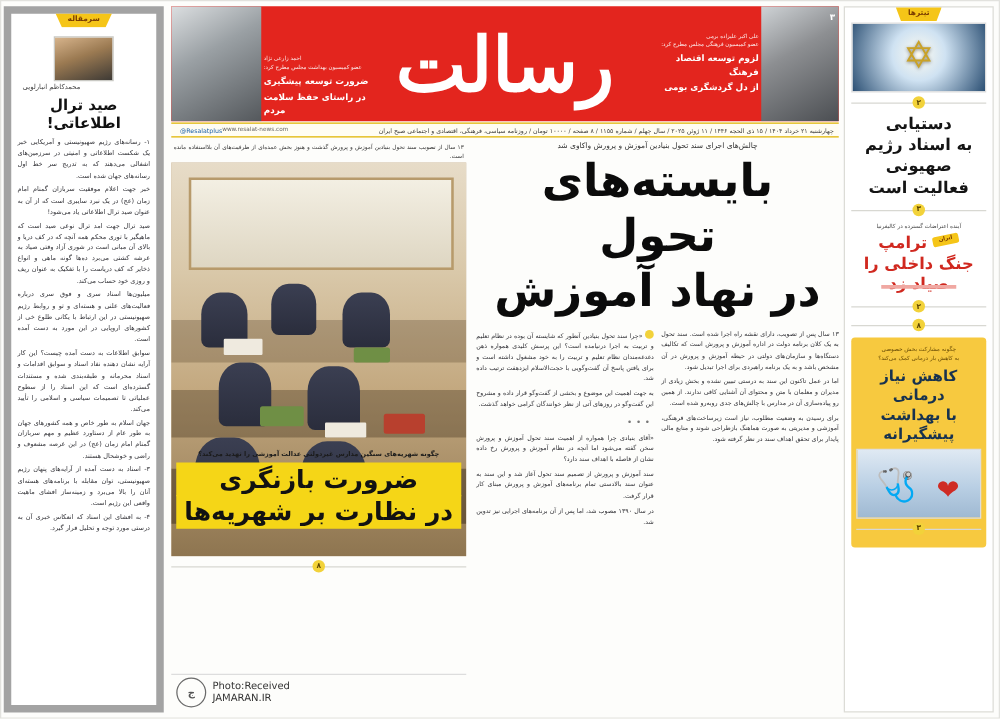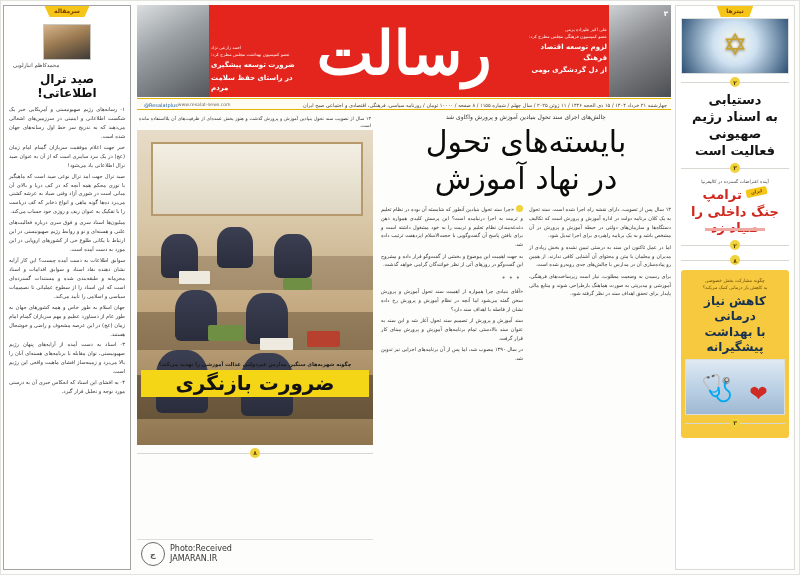--- a/index.html
+++ b/index.html
@@ -6,21 +6,21 @@
   body{width:800px;height:575px;overflow:hidden;
        font-family:"DejaVu Sans","Liberation Sans",sans-serif;}
   .page{position:relative;width:800px;height:575px;background:#fdfdfb;
         box-sizing:border-box;border:1px solid #e2e2de;}
 
   
   .fa{direction:rtl;text-align:right;}
 
   
   .col-editorial{position:absolute;right:668px;left:4px;top:4px;bottom:4px;
-    width:128px;box-sizing:border-box;border:1px solid #a3a3a3;background:#fff;
+    width:128px;box-sizing:border-box;border:6px solid #a3a3a3;background:#fff;
     padding:4px 5px 0 5px;overflow:hidden;}
   .badge-tag{position:absolute;top:-1px;left:50%;transform:translateX(-50%);
     background:#f5c518;color:#7a3d00;font-size:6px;font-weight:bold;
     padding:2px 10px 3px 10px;border-radius:0 0 3px 3px;z-index:5;
     clip-path:polygon(0 0,100% 0,88% 100%,12% 100%);white-space:nowrap;}
   .ed-photo{width:46px;height:34px;margin:14px auto 2px auto;display:block;
     background:linear-gradient(160deg,#d7b48c 0%,#9b7a52 45%,#3e3a35 100%);
     border:1px solid #c9c9c4;}
   .ed-byline{font-size:5.5px;color:#444;text-align:left;padding-left:4px;margin:1px 0 4px 0;}
   .ed-title{font-size:12px;font-weight:bold;color:#111;text-align:center;
@@ -56,21 +56,21 @@
     padding:0 4px;box-sizing:border-box;white-space:nowrap;overflow:hidden;}
   .infobar .site{float:left;color:#666;font-size:4.6px;direction:ltr;}
   .infobar .social{float:left;color:#1b5fa8;font-size:5px;direction:ltr;margin-left:3px;}
 
   
   .main{position:absolute;left:136px;right:128px;top:112px;bottom:6px;}
 
   
   .lead{position:absolute;right:0;top:0;width:290px;}
   .lead-kicker{font-size:6px;color:#333;text-align:center;margin:0 0 4px 0;}
-  .lead-headline{font-size:30px;font-weight:normal;color:#0b0b0b;text-align:center;
+  .lead-headline{font-size:36px;font-weight:bold;color:#0b0b0b;text-align:center;
     line-height:1.22;letter-spacing:-1px;margin:0 0 8px 0;}
   .lead-cols{display:flex;flex-direction:row-reverse;gap:6px;margin-top:6px;}
   .lead-col{flex:1;font-size:5px;line-height:1.74;color:#303035;text-align:justify;
     text-align-last:right;}
   .lead-col p{margin:0 0 3px 0;}
   .drop{display:inline-block;width:7px;height:7px;border-radius:50%;
     background:#f2d23a;vertical-align:-1px;margin-left:2px;}
   .sep-dots{text-align:center;letter-spacing:3px;color:#777;font-size:7px;margin:3px 0;}
 
   
@@ -242,20 +242,21 @@
         <div class="np-kid" style="left:8%;top:70%;width:22%;height:20%;"></div>
         <div class="np-kid" style="left:44%;top:71%;width:22%;height:20%;"></div>
         <div class="np-green" style="left:30%;top:62%;width:15%;height:5%;"></div>
         <div class="np-green" style="left:62%;top:47%;width:12%;height:4%;"></div>
         <div class="np-red" style="left:72%;top:64%;width:14%;height:5%;"></div>
         <div class="np-white" style="left:18%;top:45%;width:13%;height:4%;"></div>
         <div class="np-white" style="left:52%;top:66%;width:14%;height:4%;"></div>
 
         <div class="cap-kicker fa">چگونه شهریه‌های سنگین مدارس غیردولتی عدالت آموزشی را تهدید می‌کند؟</div>
         <div class="cap-hl cap-hl1 fa">ضرورت بازنگری</div>
+        <div class="cap-hl cap-hl2 fa">در نظارت بر شهریه‌ها</div>
       </div>
 
       <div class="rule-dot">
         <div class="pagedot">۸</div>
       </div>
 
       <div class="photo-credit">
         <div class="pc-logo">ج</div>
         <div class="pc-text">
           <div>Photo:Received</div>

